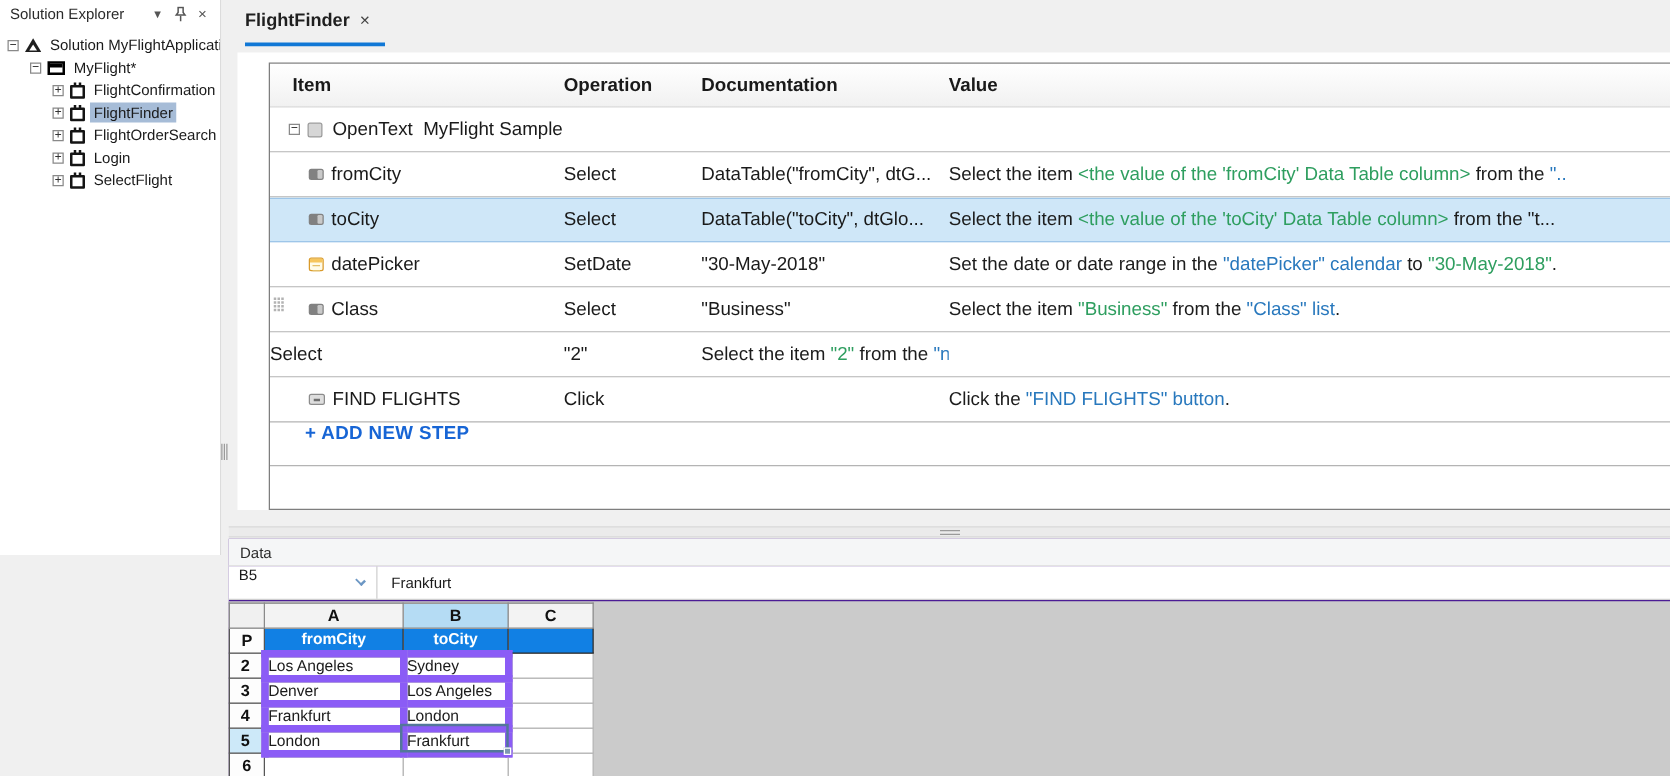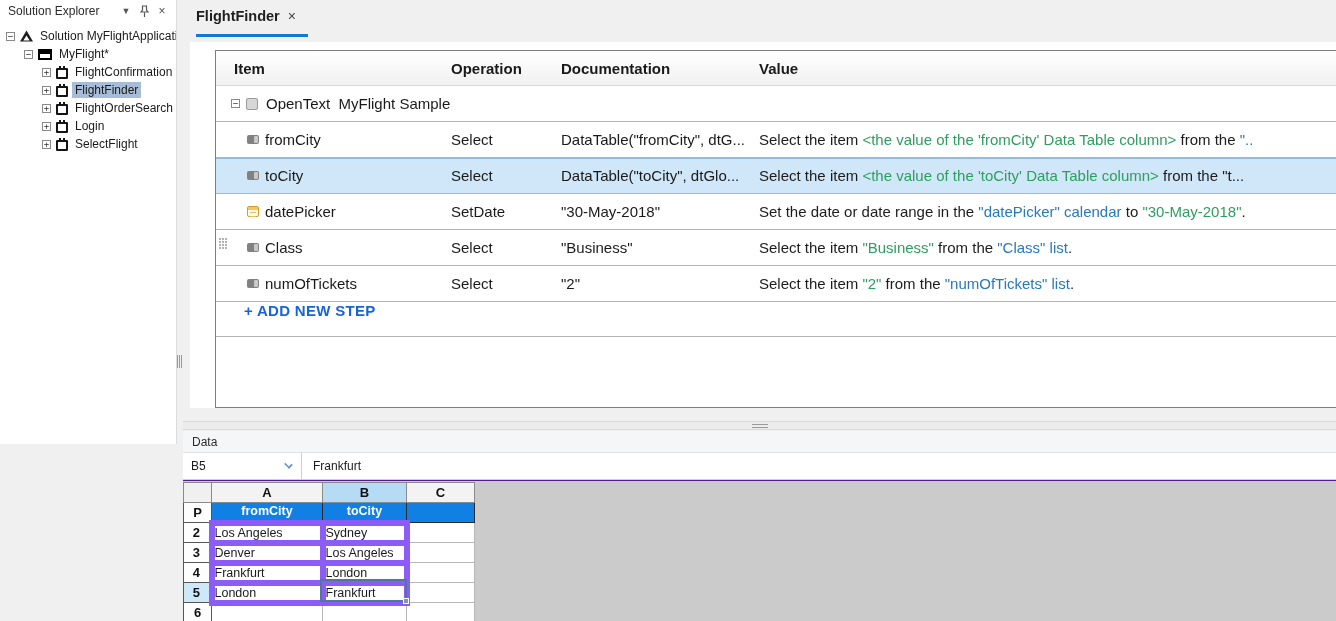--- a/index.html
+++ b/index.html
@@ -95,21 +95,21 @@
              border-top:1px solid #d9d9d9; border-bottom:1px solid #d9d9d9; }
   .h-grip { position:absolute; left:50%; top:2px; width:16px; height:4px; margin-left:-8px; }
   .h-grip .gl { height:1px; background:#9a9a9a; margin-bottom:2px; }
 
   
   .data-panel { position:absolute; left:0; right:0; top:431px; bottom:0; background:#4c1d95; }
   .data-titlebar { height:22px; display:flex; align-items:center; background:#f5f6f7;
                    border-bottom:1px solid #e2e2e2; padding-left:9px; font-size:12px; color:#2b2b2b; }
   .formula-row { height:27px; display:flex; background:#fff; border-bottom:1px solid #cfcfcf; }
   .namebox { width:119px; border-right:1px solid #cfcfcf; position:relative; display:flex;
-             align-items:center; padding-left:8px; font-size:12px; }
+             align-items:flex-start; padding-left:8px; font-size:12px; }
   .chev { position:absolute; right:9px; top:8px; width:7px; height:7px;
           border-right:2px solid #6c97c4; border-bottom:2px solid #6c97c4;
           transform:rotate(45deg) scaleY(.75); }
   .formula-text { flex:1; display:flex; align-items:center; padding-left:11px; font-size:12px; }
   .sheet-area { position:absolute; left:0; right:0; top:50px; bottom:0; background:#cbcbcb; }
   .sheet-wrap { position:absolute; left:0; top:1px; }
   table.sheet { border-collapse:collapse; table-layout:fixed; font-size:12.5px; }
   table.sheet td, table.sheet th { overflow:hidden; white-space:nowrap; height:20px; padding:0; }
   th.corner { width:28px; background:#f0f0f0; border:1px solid #8a8a8a; }
   th.colhead { background:#f3f3f3; border:1px solid #8a8a8a; font-weight:bold; font-size:13px;
@@ -263,29 +263,34 @@
       <div class="c-item">
           <span class="stp-ico combo-ico"></span>
           <span>Class</span>
         </div>
       <div class="c-op">Select</div>
       <div class="c-val">"Business"</div>
       <div class="c-doc"><span class="doc-plain">Select the item </span><span class="doc-green">"Business"</span><span class="doc-plain"> from the </span><span class="doc-blue">"Class" list</span><span class="doc-plain">.</span></div>
     </div>
 
     <div class="trow">
-      <div class="c-item">
-          <span class="stp-ico combo-ico"></span>
-          <span>numOfTickets</span>
-        </div>
       <div class="c-op">Select</div>
       <div class="c-val">"2"</div>
       <div class="c-doc"><span class="doc-plain">Select the item </span><span class="doc-green">"2"</span><span class="doc-plain"> from the </span><span class="doc-blue">"numOfTickets" list</span><span class="doc-plain">.</span></div>
     </div>
 
+    <div class="trow">
+      <div class="c-item">
+          <span class="stp-ico btn-ico"></span>
+          <span>FIND FLIGHTS</span>
+        </div>
+      <div class="c-op">Click</div>
+      <div class="c-val"></div>
+      <div class="c-doc"><span class="doc-plain">Click the </span><span class="doc-blue">"FIND FLIGHTS" button</span><span class="doc-plain">.</span><span class="doc-plain"></span><span class="doc-plain"></span></div>
+    </div>
 
     <div class="addrow">
       <span class="add-step">+ ADD NEW STEP</span>
     </div>
     <div class="emptyrow"></div>
   </div>
 
   <div class="h-split">
     <div class="h-grip">
         <div class="gl"></div>

